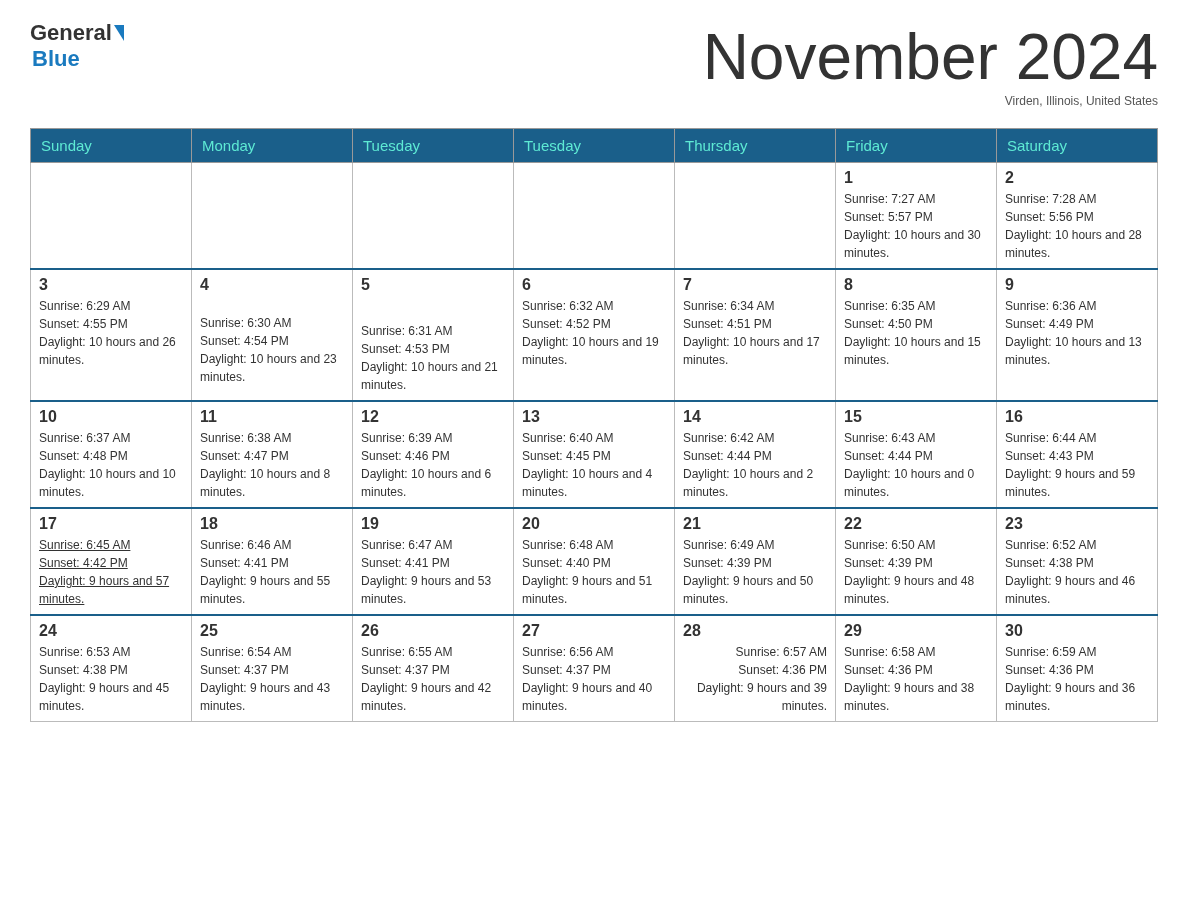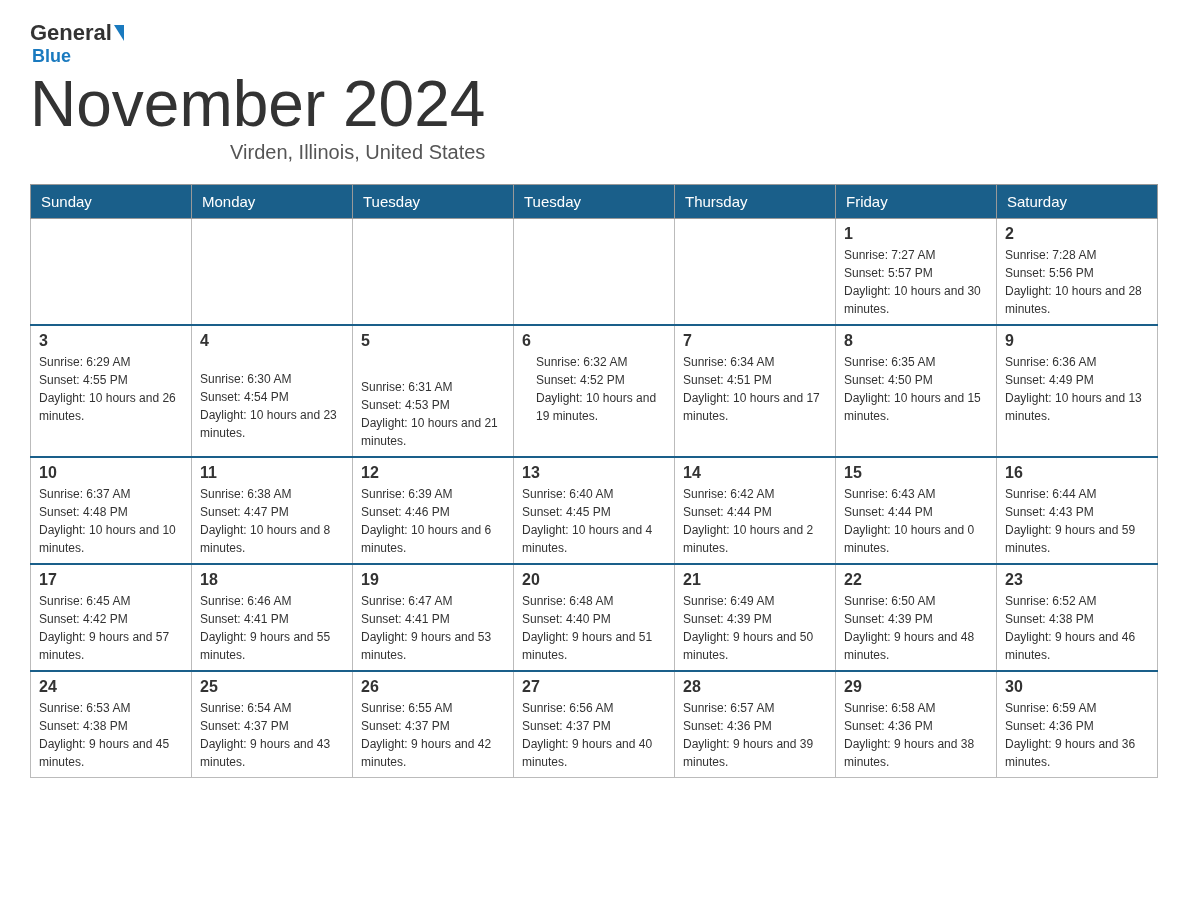--- a/index.html
+++ b/index.html
@@ -9,21 +9,20 @@
       color: #333;
       padding: 20px 30px;
       width: 1188px;
       min-height: 918px;
     }
     .header {
       display: flex;
       justify-content: space-between;
       align-items: flex-start;
       margin-bottom: 20px;
-      flex-direction: column;
     }
     .logo {
       display: flex;
       flex-direction: column;
       align-items: flex-start;
     }
     .logo-text {
       display: flex;
       align-items: center;
       font-size: 22px;
@@ -34,44 +33,44 @@
       width: 0;
       height: 0;
       border-left: 10px solid transparent;
       border-right: 0px solid transparent;
       border-top: 16px solid #1a7abf;
       margin-left: 2px;
       margin-right: 2px;
     }
     .logo-sub {
       color: #1a7abf;
-      font-size: 18px;
+      font-size: 22px;
       font-weight: bold;
       margin-left: 2px;
     }
     .title-section {
       text-align: right;
     }
     .month-title {
       font-size: 64px;
       font-weight: normal;
       color: #333;
     }
     .location {
-      font-size: 20px;
+      font-size: 12px;
       color: #555;
     }
     .calendar {
       width: 100%;
       border-collapse: collapse;
       border: 1px solid #999;
     }
     .calendar th {
       background: #1a5f8a;
-      color: #ffffff;
+      color: #5eead4;
       padding: 8px 10px;
       font-size: 15px;
       font-weight: normal;
       text-align: left;
       border: 1px solid #999;
     }
     .calendar td {
       vertical-align: top;
       padding: 6px 8px;
       border: 1px solid #bbb;
@@ -162,21 +161,21 @@
 Daylight: 10 hours and 23 minutes.</div>
         </td>
         <td>
           <span class="day-num">5</span>
           <div class="day-info" style="white-space: pre-line; margin-top: 28px;">Sunrise: 6:31 AM
 Sunset: 4:53 PM
 Daylight: 10 hours and 21 minutes.</div>
         </td>
         <td>
           <span class="day-num">6</span>
-          <div class="day-info" style="white-space: pre-line; margin-left: 14px;">Sunrise: 6:32 AM
+          <div class="day-info" style="white-space: pre-line;">Sunrise: 6:32 AM
 Sunset: 4:52 PM
 Daylight: 10 hours and 19 minutes.</div>
         </td>
         <td>
           <span class="day-num">7</span>
           <div class="day-info" style="white-space: pre-line;">Sunrise: 6:34 AM
 Sunset: 4:51 PM
 Daylight: 10 hours and 17 minutes.</div>
         </td>
         <td>
@@ -232,21 +231,21 @@
         <td>
           <span class="day-num">16</span>
           <div class="day-info" style="white-space: pre-line;">Sunrise: 6:44 AM
 Sunset: 4:43 PM
 Daylight: 9 hours and 59 minutes.</div>
         </td>
       </tr>
       <tr class="row-divider">
         <td>
           <span class="day-num">17</span>
-          <div class="day-info" style="white-space: pre-line;">Sunrise: 6:45 AM
+          <div class="day-info" style="white-space: pre-line; text-decoration: underline;">Sunrise: 6:45 AM
 Sunset: 4:42 PM
 Daylight: 9 hours and 57 minutes.</div>
         </td>
         <td>
           <span class="day-num">18</span>
           <div class="day-info" style="white-space: pre-line;">Sunrise: 6:46 AM
 Sunset: 4:41 PM
 Daylight: 9 hours and 55 minutes.</div>
         </td>
         <td>
@@ -300,21 +299,21 @@
 Daylight: 9 hours and 42 minutes.</div>
         </td>
         <td>
           <span class="day-num">27</span>
           <div class="day-info" style="white-space: pre-line;">Sunrise: 6:56 AM
 Sunset: 4:37 PM
 Daylight: 9 hours and 40 minutes.</div>
         </td>
         <td>
           <span class="day-num">28</span>
-          <div class="day-info" style="white-space: pre-line;">Sunrise: 6:57 AM
+          <div class="day-info" style="white-space: pre-line; text-align: right;">Sunrise: 6:57 AM
 Sunset: 4:36 PM
 Daylight: 9 hours and 39 minutes.</div>
         </td>
         <td>
           <span class="day-num">29</span>
           <div class="day-info" style="white-space: pre-line;">Sunrise: 6:58 AM
 Sunset: 4:36 PM
 Daylight: 9 hours and 38 minutes.</div>
         </td>
         <td>

